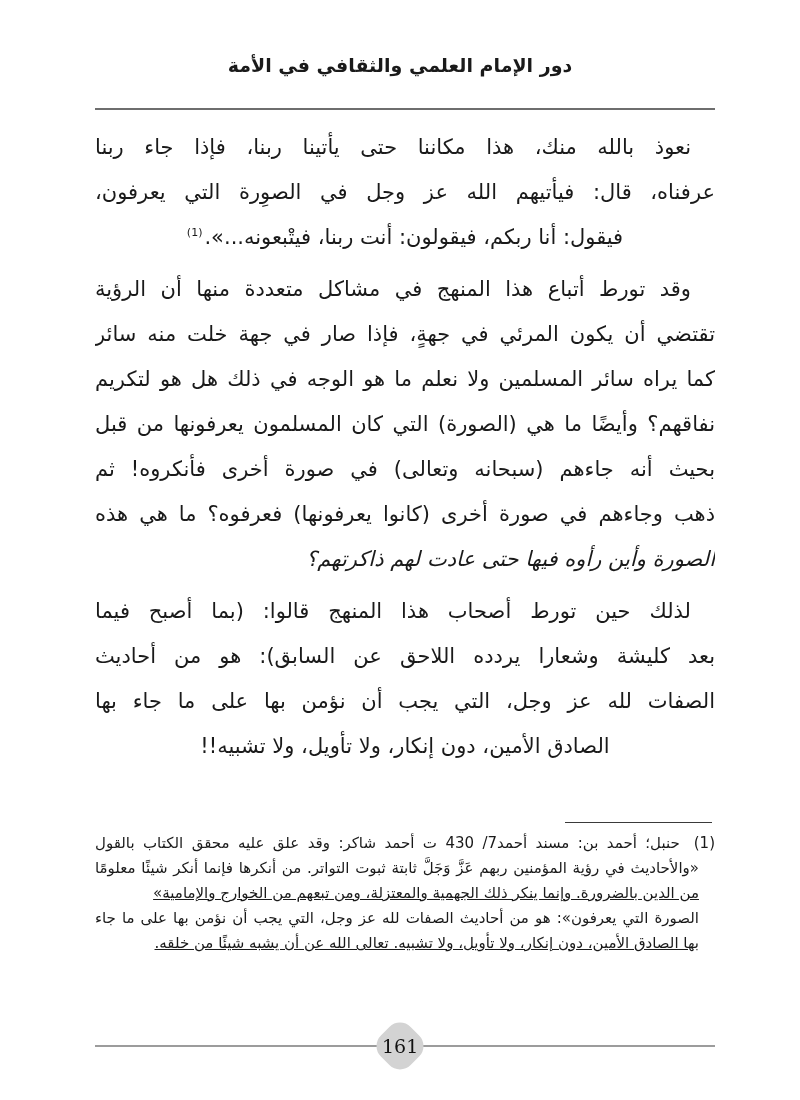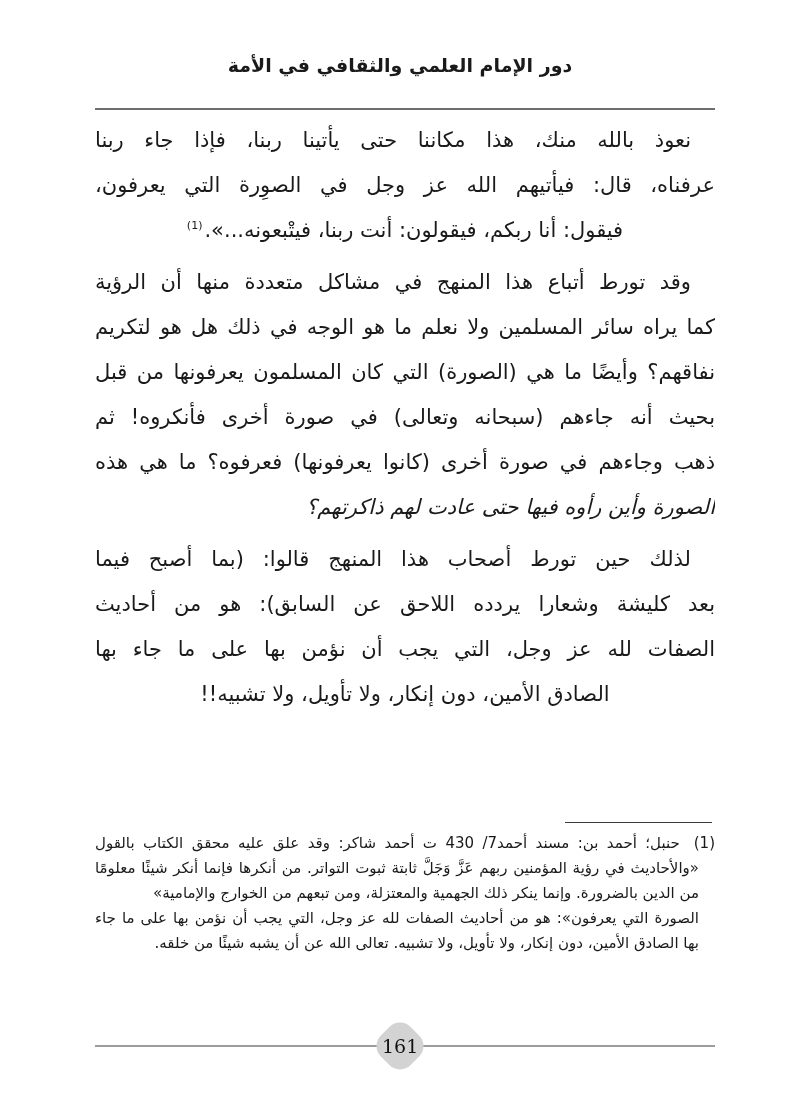--- a/index.html
+++ b/index.html
@@ -16,21 +16,21 @@
   .title{
     position:absolute; top:54px; left:0; right:0;
     text-align:center; font-weight:bold; font-size:19px; color:var(--text);
   }
   .header-rule{
     position:absolute; top:108px; left:95px; width:620px;
     border-top:2px solid var(--rule);
   }
   
   .content{
-    position:absolute; top:118px; left:95px; width:620px;
+    position:absolute; top:125px; left:95px; width:620px;
     font-size:21px; line-height:45px; text-align:justify;
   }
   .para{margin:0 0 7px 0;}
   .line{
     text-align:justify; -moz-text-align-last:justify; text-align-last:justify;
     height:45px; overflow:hidden;
   }
   .line.first{padding-right:24px;}
   .line.al-center{text-align:right; text-align-last:center;}
   .line.al-right{text-align:right; text-align-last:right;font-style:italic;}
@@ -45,21 +45,21 @@
   }
   .footnote{
     position:absolute; top:831px; left:95px; width:620px;
     font-size:15px; line-height:25px;
   }
   .fn-line{
     text-align:justify; -moz-text-align-last:justify; text-align-last:justify;
     height:25px; overflow:hidden;
   }
   .fn-line.cont{padding-right:16px;}
-  .fn-line.al-right{text-align:right; text-align-last:right;}
+  .fn-line.al-right{text-align:right; text-align-last:right;text-decoration:underline;}
   .fn-marker{margin-left:14px;}
   
   .footer-rule{
     position:absolute; top:1045px; left:95px; width:620px;
     border-top:2px solid var(--footer-rule);
   }
   .badge{
     position:absolute; top:1025px; left:50%; width:42px; height:42px;
     margin-left:-21px; background:var(--badge); border-radius:15px;
     transform:rotate(45deg);
@@ -80,20 +80,21 @@
   <div class="header-rule"></div>
 
   <div class="content" id="paragraphs">
       <div class="para">
         <div class="line first">نعوذ بالله منك، هذا مكاننا حتى يأتينا ربنا، فإذا جاء ربنا</div>
         <div class="line">عرفناه، قال: فيأتيهم الله عز وجل في الصوِرة التي يعرفون،</div>
         <div class="line al-center">فيقول: أنا ربكم، فيقولون: أنت ربنا، فيتْبعونه...».<span class="fn-sup">(1)</span></div>
       </div>
       <div class="para">
         <div class="line first">وقد تورط أتباع هذا المنهج في مشاكل متعددة منها أن الرؤية</div>
+        <div class="line">تقتضي أن يكون المرئي في جهةٍ، فإذا صار في جهة خلت منه سائر</div>
         <div class="line">كما يراه سائر المسلمين ولا نعلم ما هو الوجه في ذلك هل هو لتكريم</div>
         <div class="line">نفاقهم؟ وأيضًا ما هي (الصورة) التي كان المسلمون يعرفونها من قبل</div>
         <div class="line">بحيث أنه جاءهم (سبحانه وتعالى) في صورة أخرى فأنكروه! ثم</div>
         <div class="line">ذهب وجاءهم في صورة أخرى (كانوا يعرفونها) فعرفوه؟ ما هي هذه</div>
         <div class="line al-right">الصورة وأين رأوه فيها حتى عادت لهم ذاكرتهم؟</div>
       </div>
       <div class="para">
         <div class="line first">لذلك حين تورط أصحاب هذا المنهج قالوا: (بما أصبح فيما</div>
         <div class="line">بعد كليشة وشعارا يردده اللاحق عن السابق): هو من أحاديث</div>
         <div class="line">الصفات لله عز وجل، التي يجب أن نؤمن بها على ما جاء بها</div>

